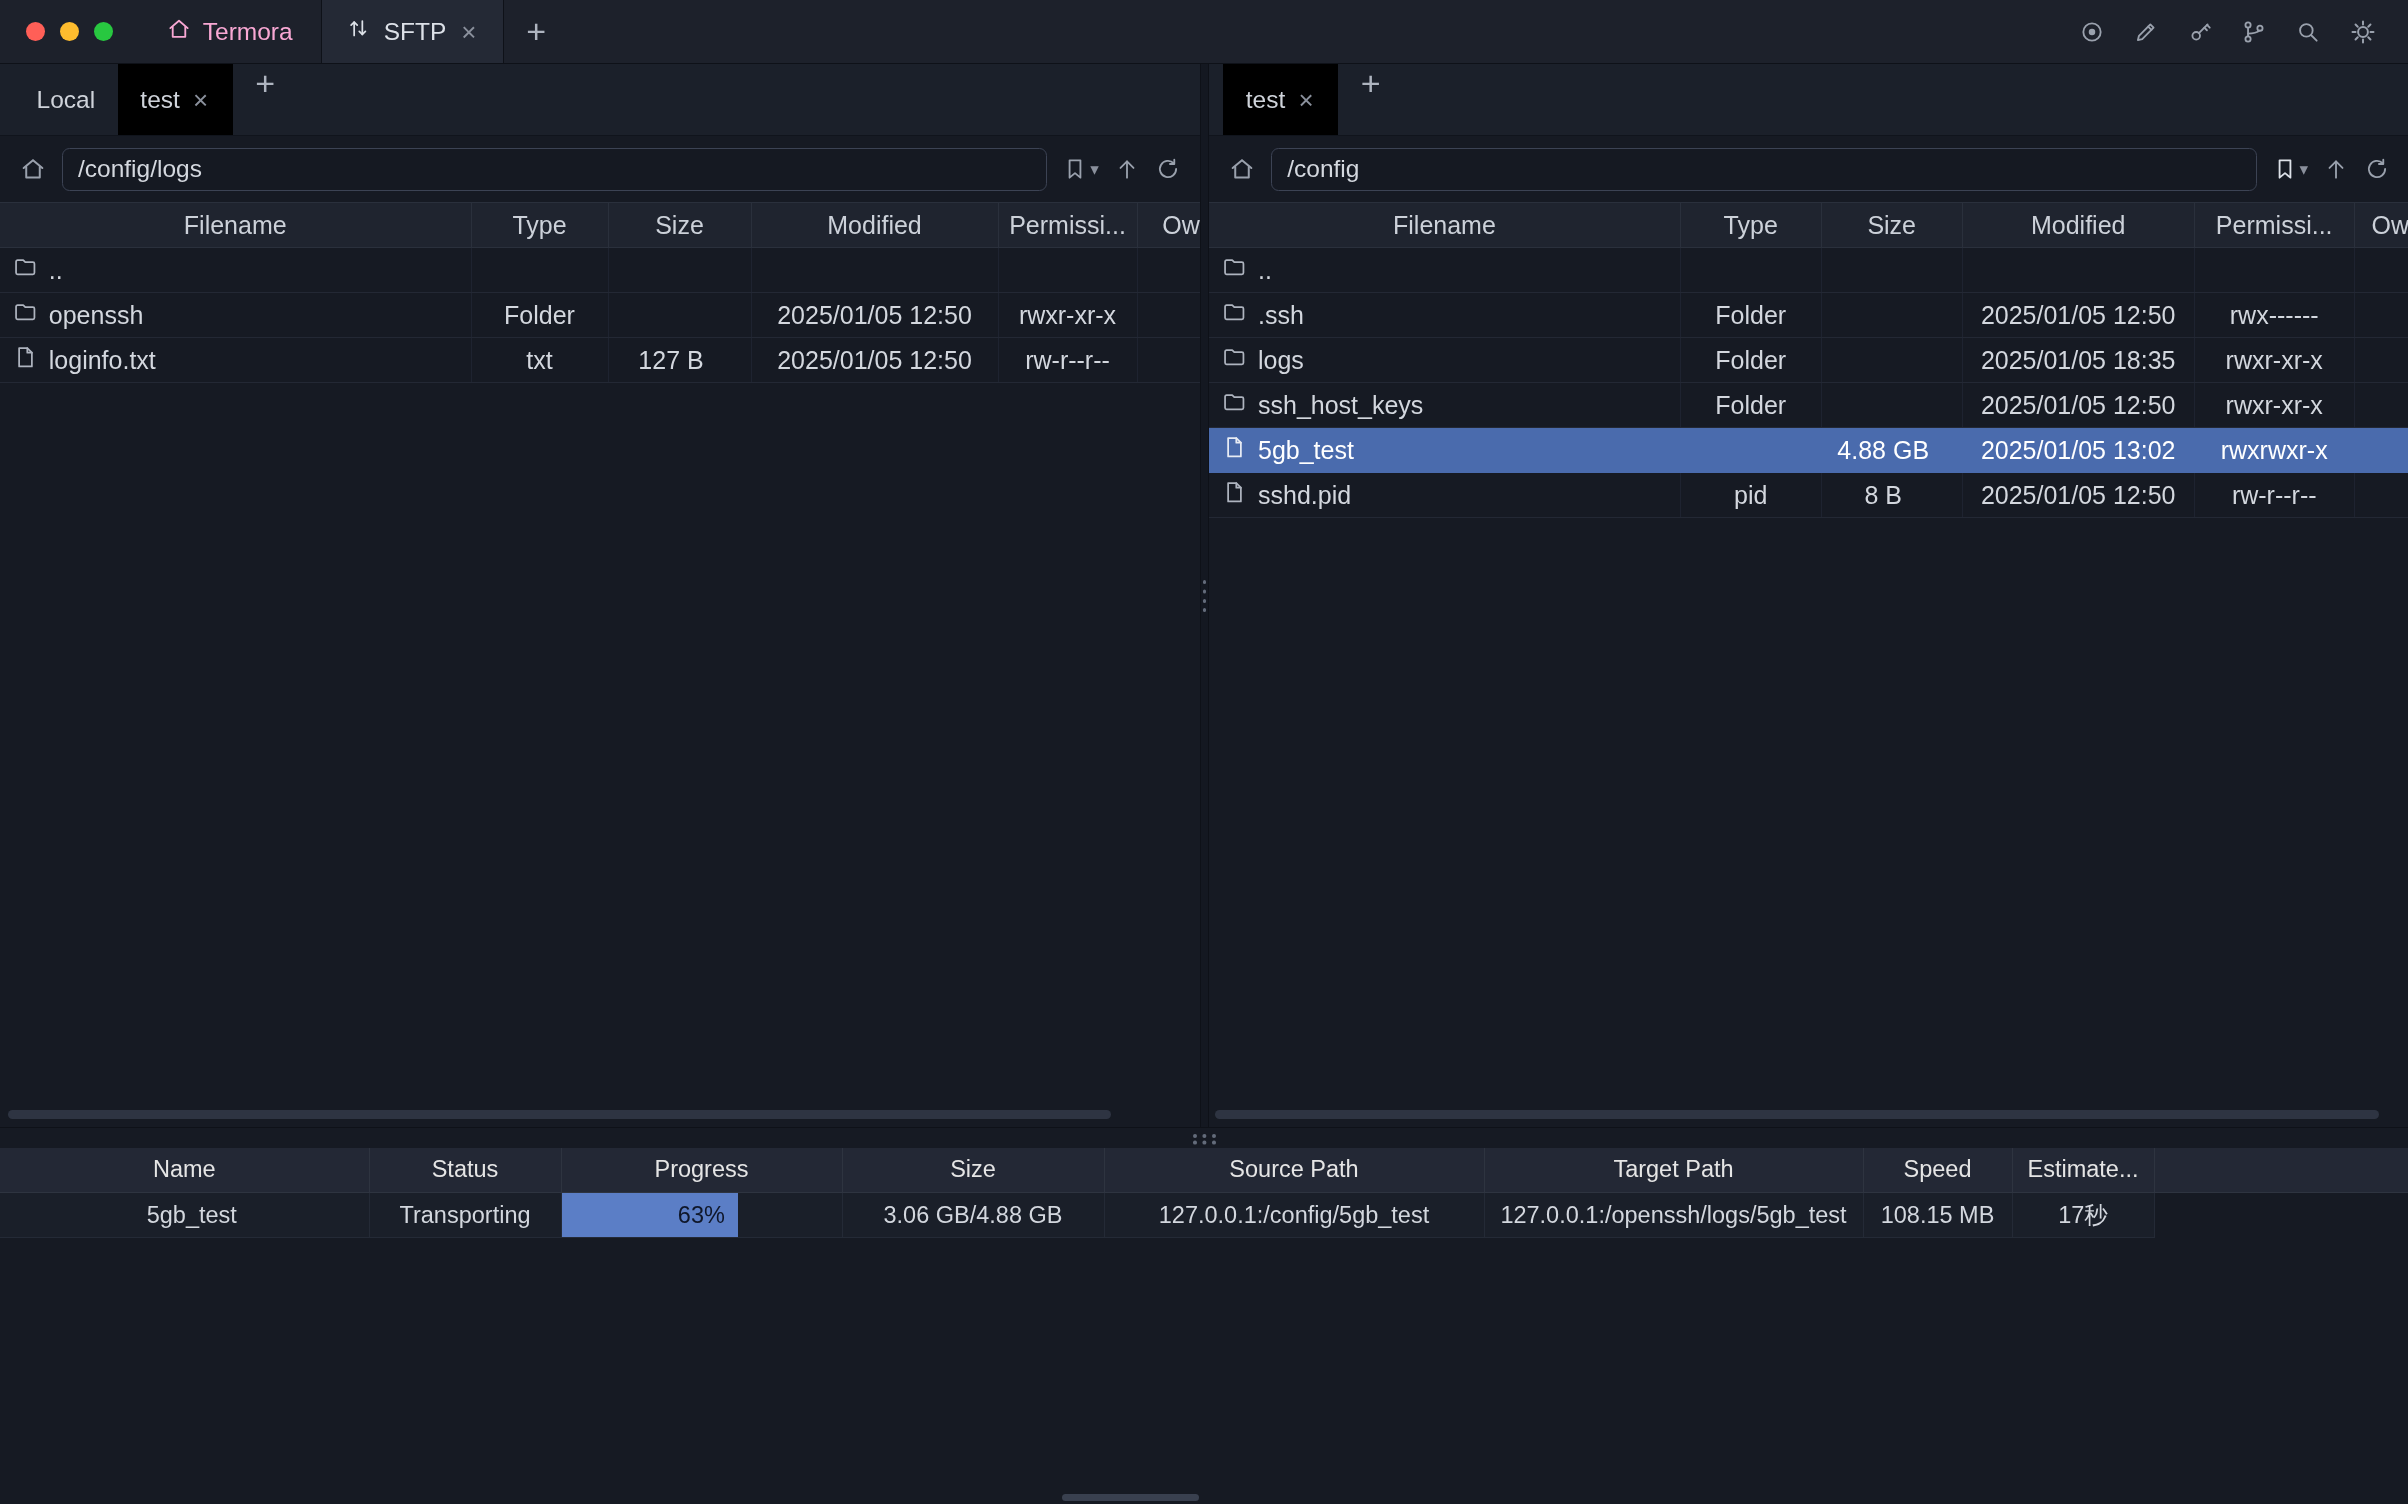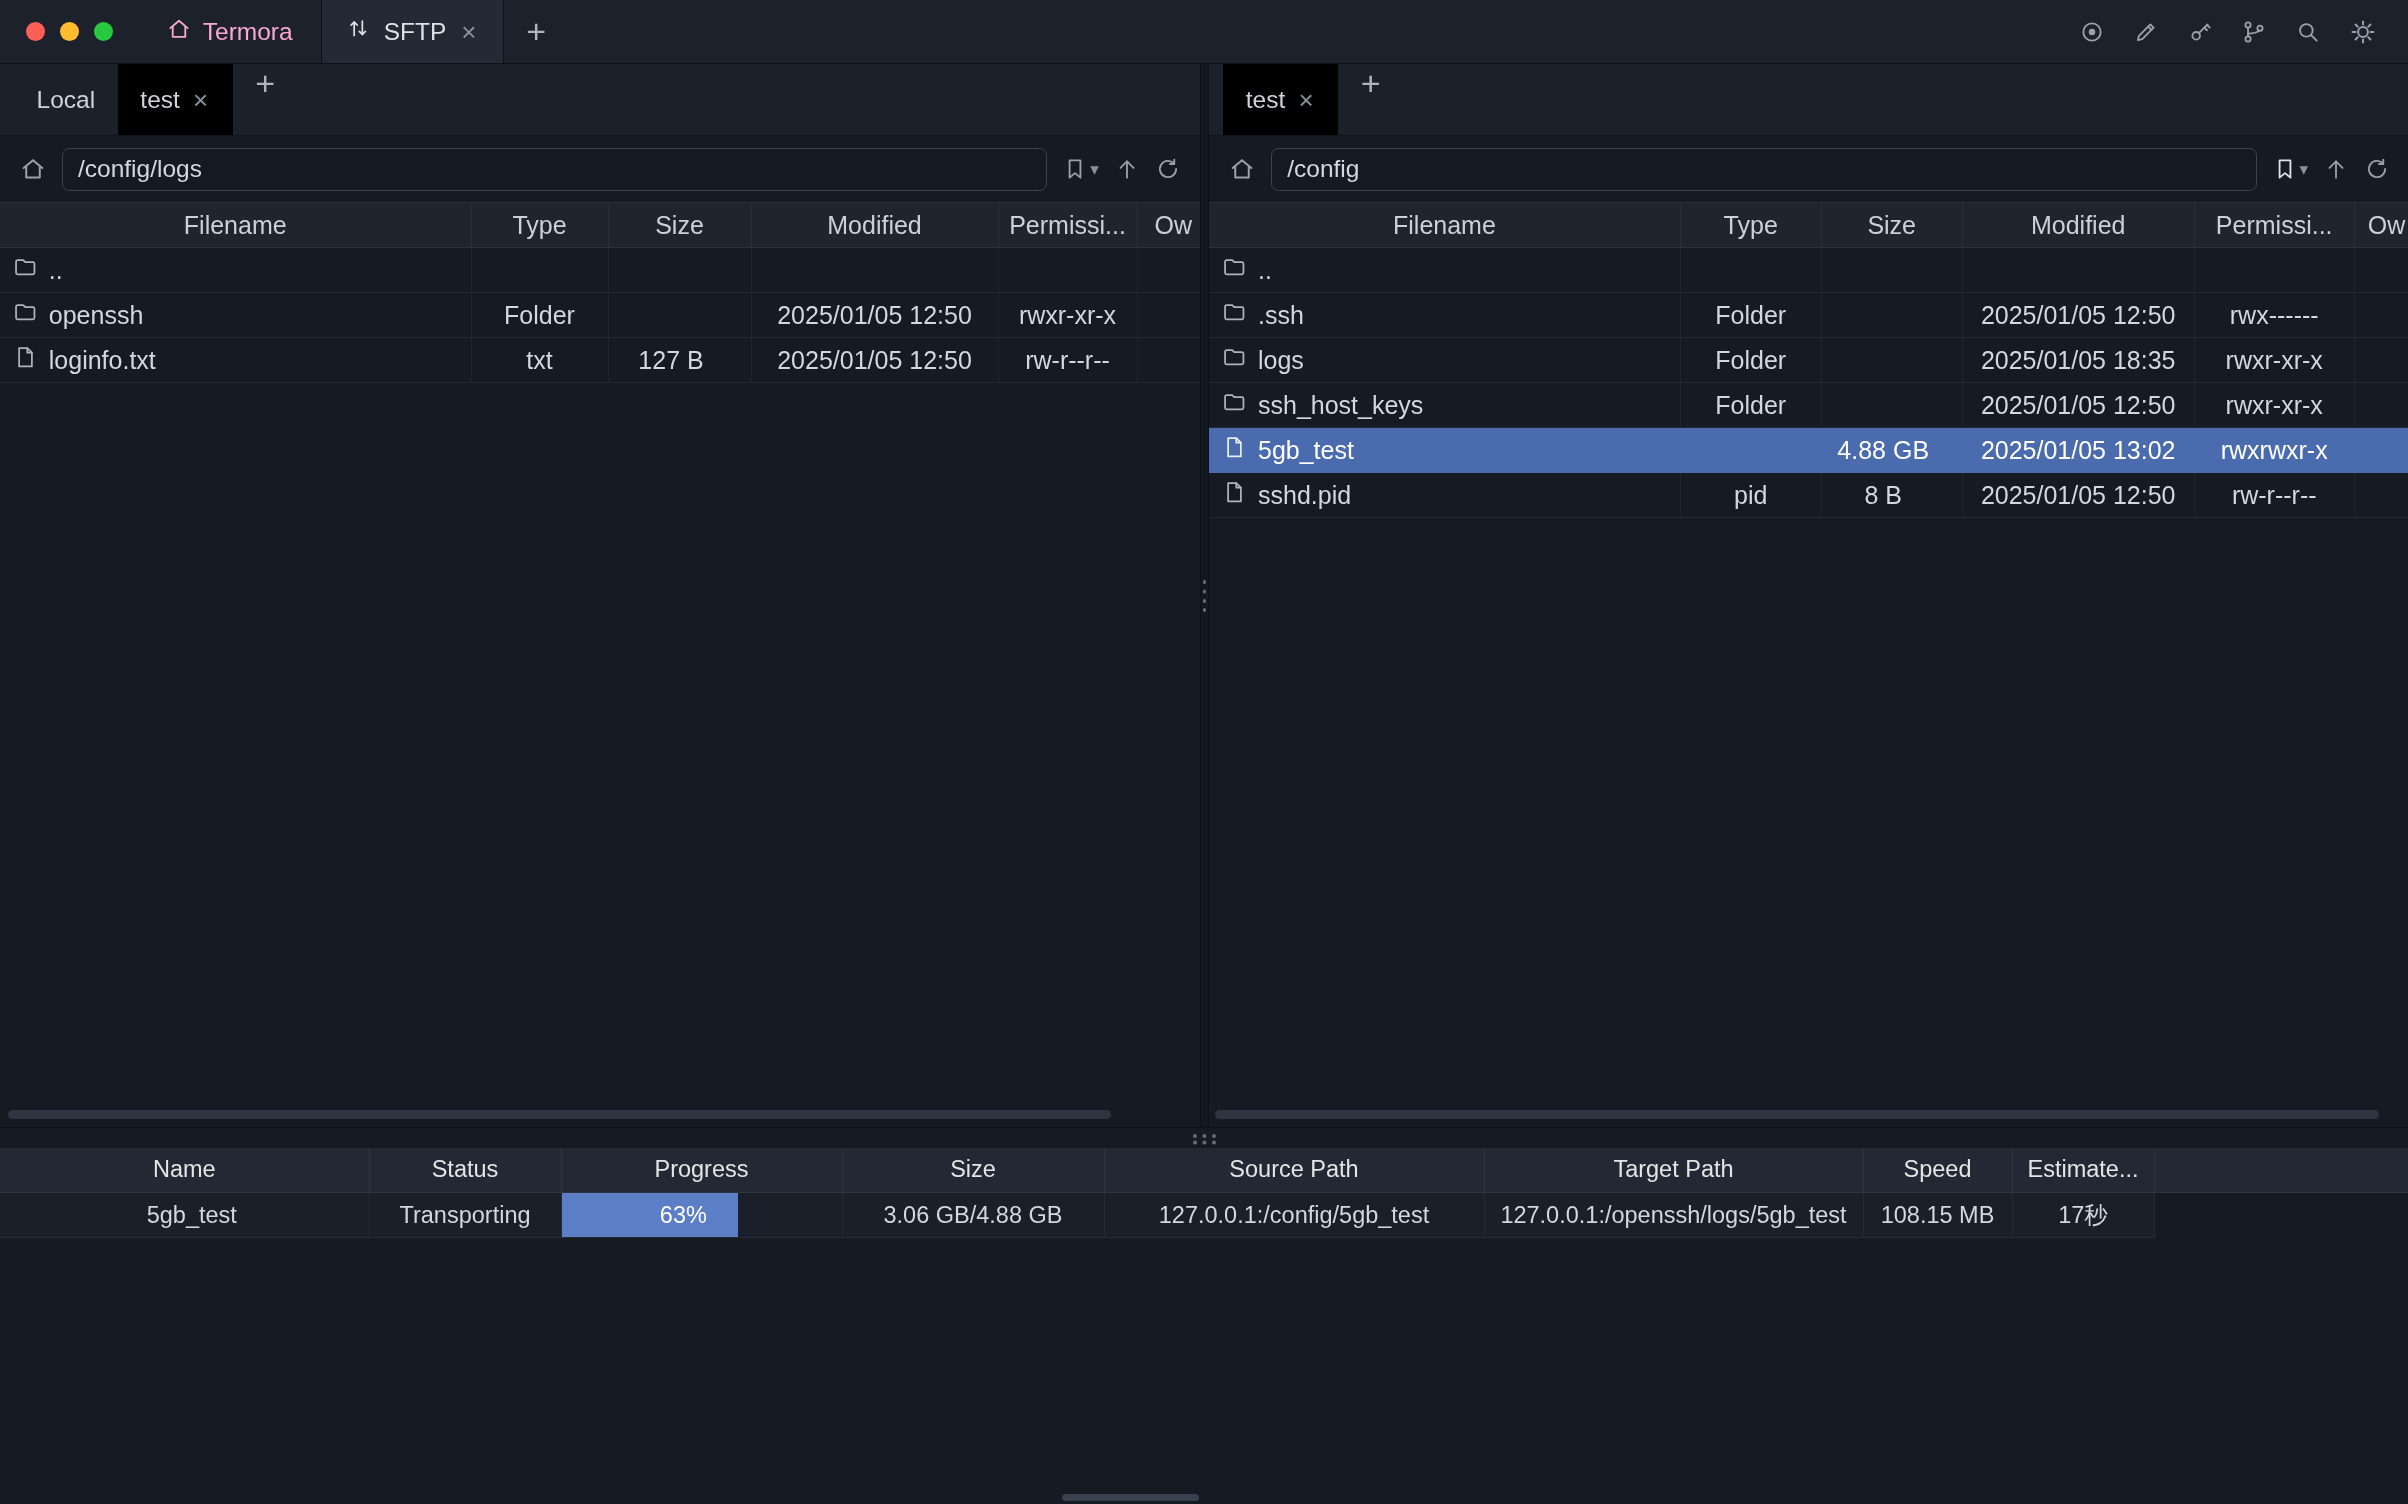--- a/index.html
+++ b/index.html
@@ -69,21 +69,21 @@
   .pb-btn.bright{color:#dde1e8;}
   .caret{font-size:17px; color:#8a909c;}
 
   
   table.files{width:100%; border-collapse:collapse; table-layout:fixed; font-size:25px;}
   table.files th{
     height:45px; background:var(--bg-header); color:#ccd1d9; font-weight:400;
     border-top:0.9px solid var(--border-col); border-bottom:0.9px solid var(--border-col); border-right:0.9px solid var(--border-col);
     text-align:center; overflow:hidden; white-space:nowrap;
   }
-  table.files th:last-child{border-right:none; text-align:center; padding-left:9.4px;}
+  table.files th:last-child{border-right:none; text-align:right; padding-left:9.4px;}
   table.files td{
     height:45px; border-bottom:0.9px solid var(--border-row); border-right:0.9px solid #1e2330;
     white-space:nowrap; overflow:hidden; text-align:center; color:var(--text);
   }
   table.files td:last-child{border-right:none;}
   td.fname{text-align:left; padding-left:13px;}
   .fcell{display:flex; align-items:center; gap:11.3px;}
   .fcell svg{flex:none; color:#aeb4bf;}
   td.fsize{text-align:right; padding-right:17px;}
   tr.selected td{background:var(--selection); color:#ffffff; border-color:var(--selection);}
@@ -111,21 +111,21 @@
   table.transfer th:last-child{border-right:none;}
   table.transfer td{
     height:45px; border-right:0.9px solid #242a36; border-bottom:0.9px solid #242a36;
     text-align:center; white-space:nowrap; overflow:hidden; color:var(--text); background:#1a1f29;
   }
   table.transfer td:last-child{border-right:none; background:transparent; border-bottom:none;}
   td.tname{text-align:left; padding-left:15px;}
   td.tprogress{position:relative; padding:0;}
   .prog-fill{
     position:absolute; left:0; top:0; bottom:0; background:var(--progress);
-    display:flex; align-items:center; justify-content:flex-end; padding-right:31px; color:#ffffff;
+    display:flex; align-items:center; justify-content:flex-end; padding-right:13px; color:#0f172a;
   }
 
   .bottom-space{height:267px; flex:none; position:relative; background:var(--bg);}
   .mini-scroll{position:absolute; bottom:3.8px; left:1062px; width:137px; height:7.5px; border-radius:3.8px; background:#39404f;}
 </style>
 </head>
 <body>
 
 <div class="window">
 

